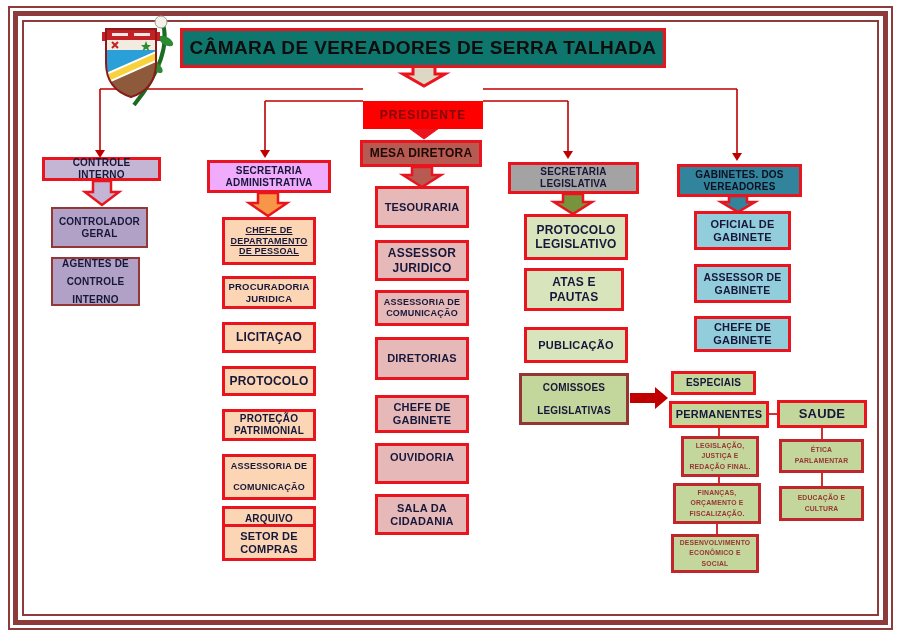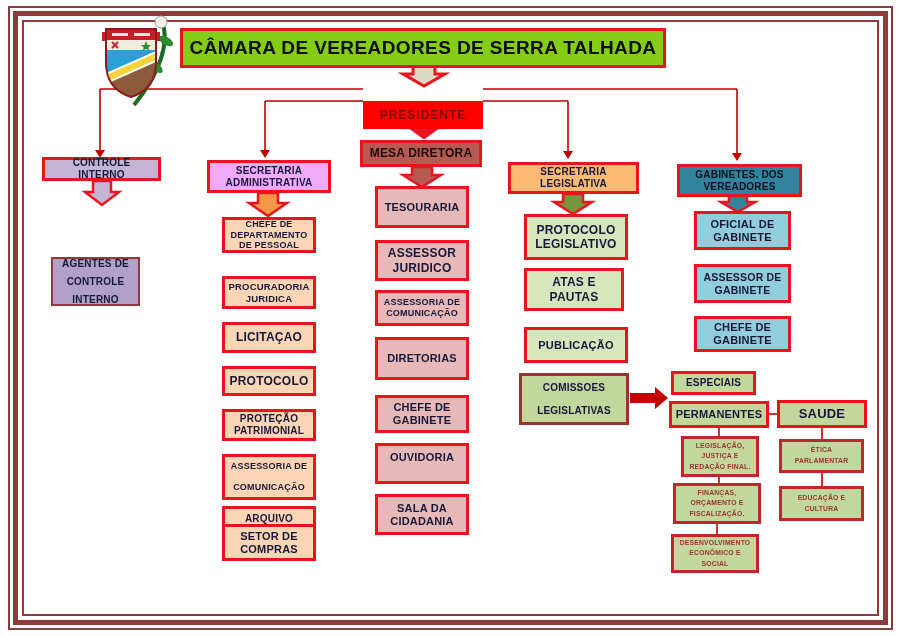--- a/index.html
+++ b/index.html
@@ -6,30 +6,30 @@
   #canvas{position:relative;width:901px;height:636px;background:#ffffff;overflow:hidden;
           font-family:"Liberation Sans",sans-serif;}
   .frame{position:absolute;pointer-events:none;z-index:0;}
   .f1{inset:6px 8px;border:2px solid #8e3b3b;}
   .f2{inset:11px 13px;border:5px solid #8e3b3b;}
   .f3{inset:20px 22px;border:2px solid #8e3b3b;}
   #wires{position:absolute;left:0;top:0;z-index:1;}
   .bx{position:absolute;display:flex;align-items:center;justify-content:center;
       text-align:center;font-weight:bold;box-sizing:border-box;z-index:2;
       line-height:1.18;color:#17173a;letter-spacing:.2px;padding:1px 3px;}
-  .title{background:#84cc16;border:3px solid #e9141d;color:#0d0d0d;font-size:19px;letter-spacing:.4px;}
+  .title{background:#0f766e;border:3px solid #e9141d;color:#0d0d0d;font-size:19px;letter-spacing:.4px;}
   .pres{background:#fe0000;color:#7d0b0b;font-size:12px;letter-spacing:1px;}
   .hdr{border:3px solid #e9141d;font-size:10px;}
   .c1h{background:#c4b5d5;}
   .c1{background:#b2a1c7;border:2px solid #953735;}
   .c2h{background:#f0abfc;}
   .c2{background:#fcd5b4;border:3px solid #e9141d;}
   .c3h{background:#b75a52;font-size:12px;color:#1d0908;}
   .c3{background:#e6b9b8;border:3px solid #e9141d;}
-  .c4h{background:#fdba74;}
+  .c4h{background:#a3a3a3;}
   .c4{background:#d8e4bc;border:3px solid #e9141d;}
   .c5h{background:#31849b;color:#0e0e20;}
   .c5{background:#92cddc;border:3px solid #e9141d;}
   .grn{background:#c3d69b;border:3px solid #e9141d;}
   .grnC{background:#c3d69b;border:3px solid #c0272d;color:#963634;}
   .lhGap{line-height:2.35;}
   .lhMid{line-height:1.8;}
   .lhSm{line-height:1.55;}
 </style>
 </head>
@@ -91,24 +91,25 @@
       <polygon points="46,26 47.5,30 51,30 48.2,32.4 49.3,36 46,33.8 42.7,36 43.8,32.4 41,30 44.5,30" fill="#2c8a33"></polygon>
     </g>
     <path d="M6,14 h50 v34 q0,26 -25,34 q-25,-8 -25,-34 Z" fill="none" stroke="#8b1a1a" stroke-width="2"></path>
   </svg>
 
   <div class="bx title" style="left:180px;top:28px;width:486px;height:40px;">CÂMARA DE VEREADORES DE SERRA TALHADA</div>
   <div class="bx pres" style="left:363px;top:101px;width:120px;height:28px;">PRESIDENTE</div>
   <div class="bx c3h hdr" style="left:360px;top:140px;width:122px;height:27px;">MESA DIRETORA</div>
 
   <div class="bx c1h hdr" style="left:42px;top:157px;width:119px;height:24px;">CONTROLE INTERNO</div>
+  <div class="bx c1" style="left:51px;top:207px;width:97px;height:41px;font-size:10px;">CONTROLADOR GERAL</div>
   <div class="bx c1 lhMid" style="left:51px;top:257px;width:89px;height:49px;font-size:10px;">AGENTES DE CONTROLE INTERNO</div>
 
   <div class="bx c2h hdr" style="left:207px;top:160px;width:124px;height:33px;">SECRETARIA ADMINISTRATIVA</div>
-  <div class="bx c2" style="left:222px;top:217px;width:94px;height:36px;font-size:9px;">CHEFE DE DEPARTAMENTO DE PESSOAL</div>
+  <div class="bx c2" style="left:222px;top:217px;width:94px;height:48px;font-size:9px;text-decoration:underline;">CHEFE DE DEPARTAMENTO DE PESSOAL</div>
   <div class="bx c2" style="left:222px;top:276px;width:94px;height:33px;font-size:9.5px;">PROCURADORIA JURIDICA</div>
   <div class="bx c2" style="left:222px;top:322px;width:94px;height:31px;font-size:12px;">LICITAÇAO</div>
   <div class="bx c2" style="left:222px;top:366px;width:94px;height:30px;font-size:12px;">PROTOCOLO</div>
   <div class="bx c2" style="left:222px;top:409px;width:94px;height:32px;font-size:10px;">PROTEÇÃO PATRIMONIAL</div>
   <div class="bx c2 lhGap" style="left:222px;top:454px;width:94px;height:46px;font-size:9px;">ASSESSORIA DE COMUNICAÇÃO</div>
   <div class="bx c2" style="left:222px;top:506px;width:94px;height:26px;font-size:10px;">ARQUIVO</div>
   <div class="bx c2" style="left:222px;top:524px;width:94px;height:37px;font-size:11px;">SETOR DE COMPRAS</div>
 
   <div class="bx c3" style="left:375px;top:186px;width:94px;height:42px;font-size:11px;">TESOURARIA</div>
   <div class="bx c3" style="left:375px;top:240px;width:94px;height:41px;font-size:12px;">ASSESSOR JURIDICO</div>

